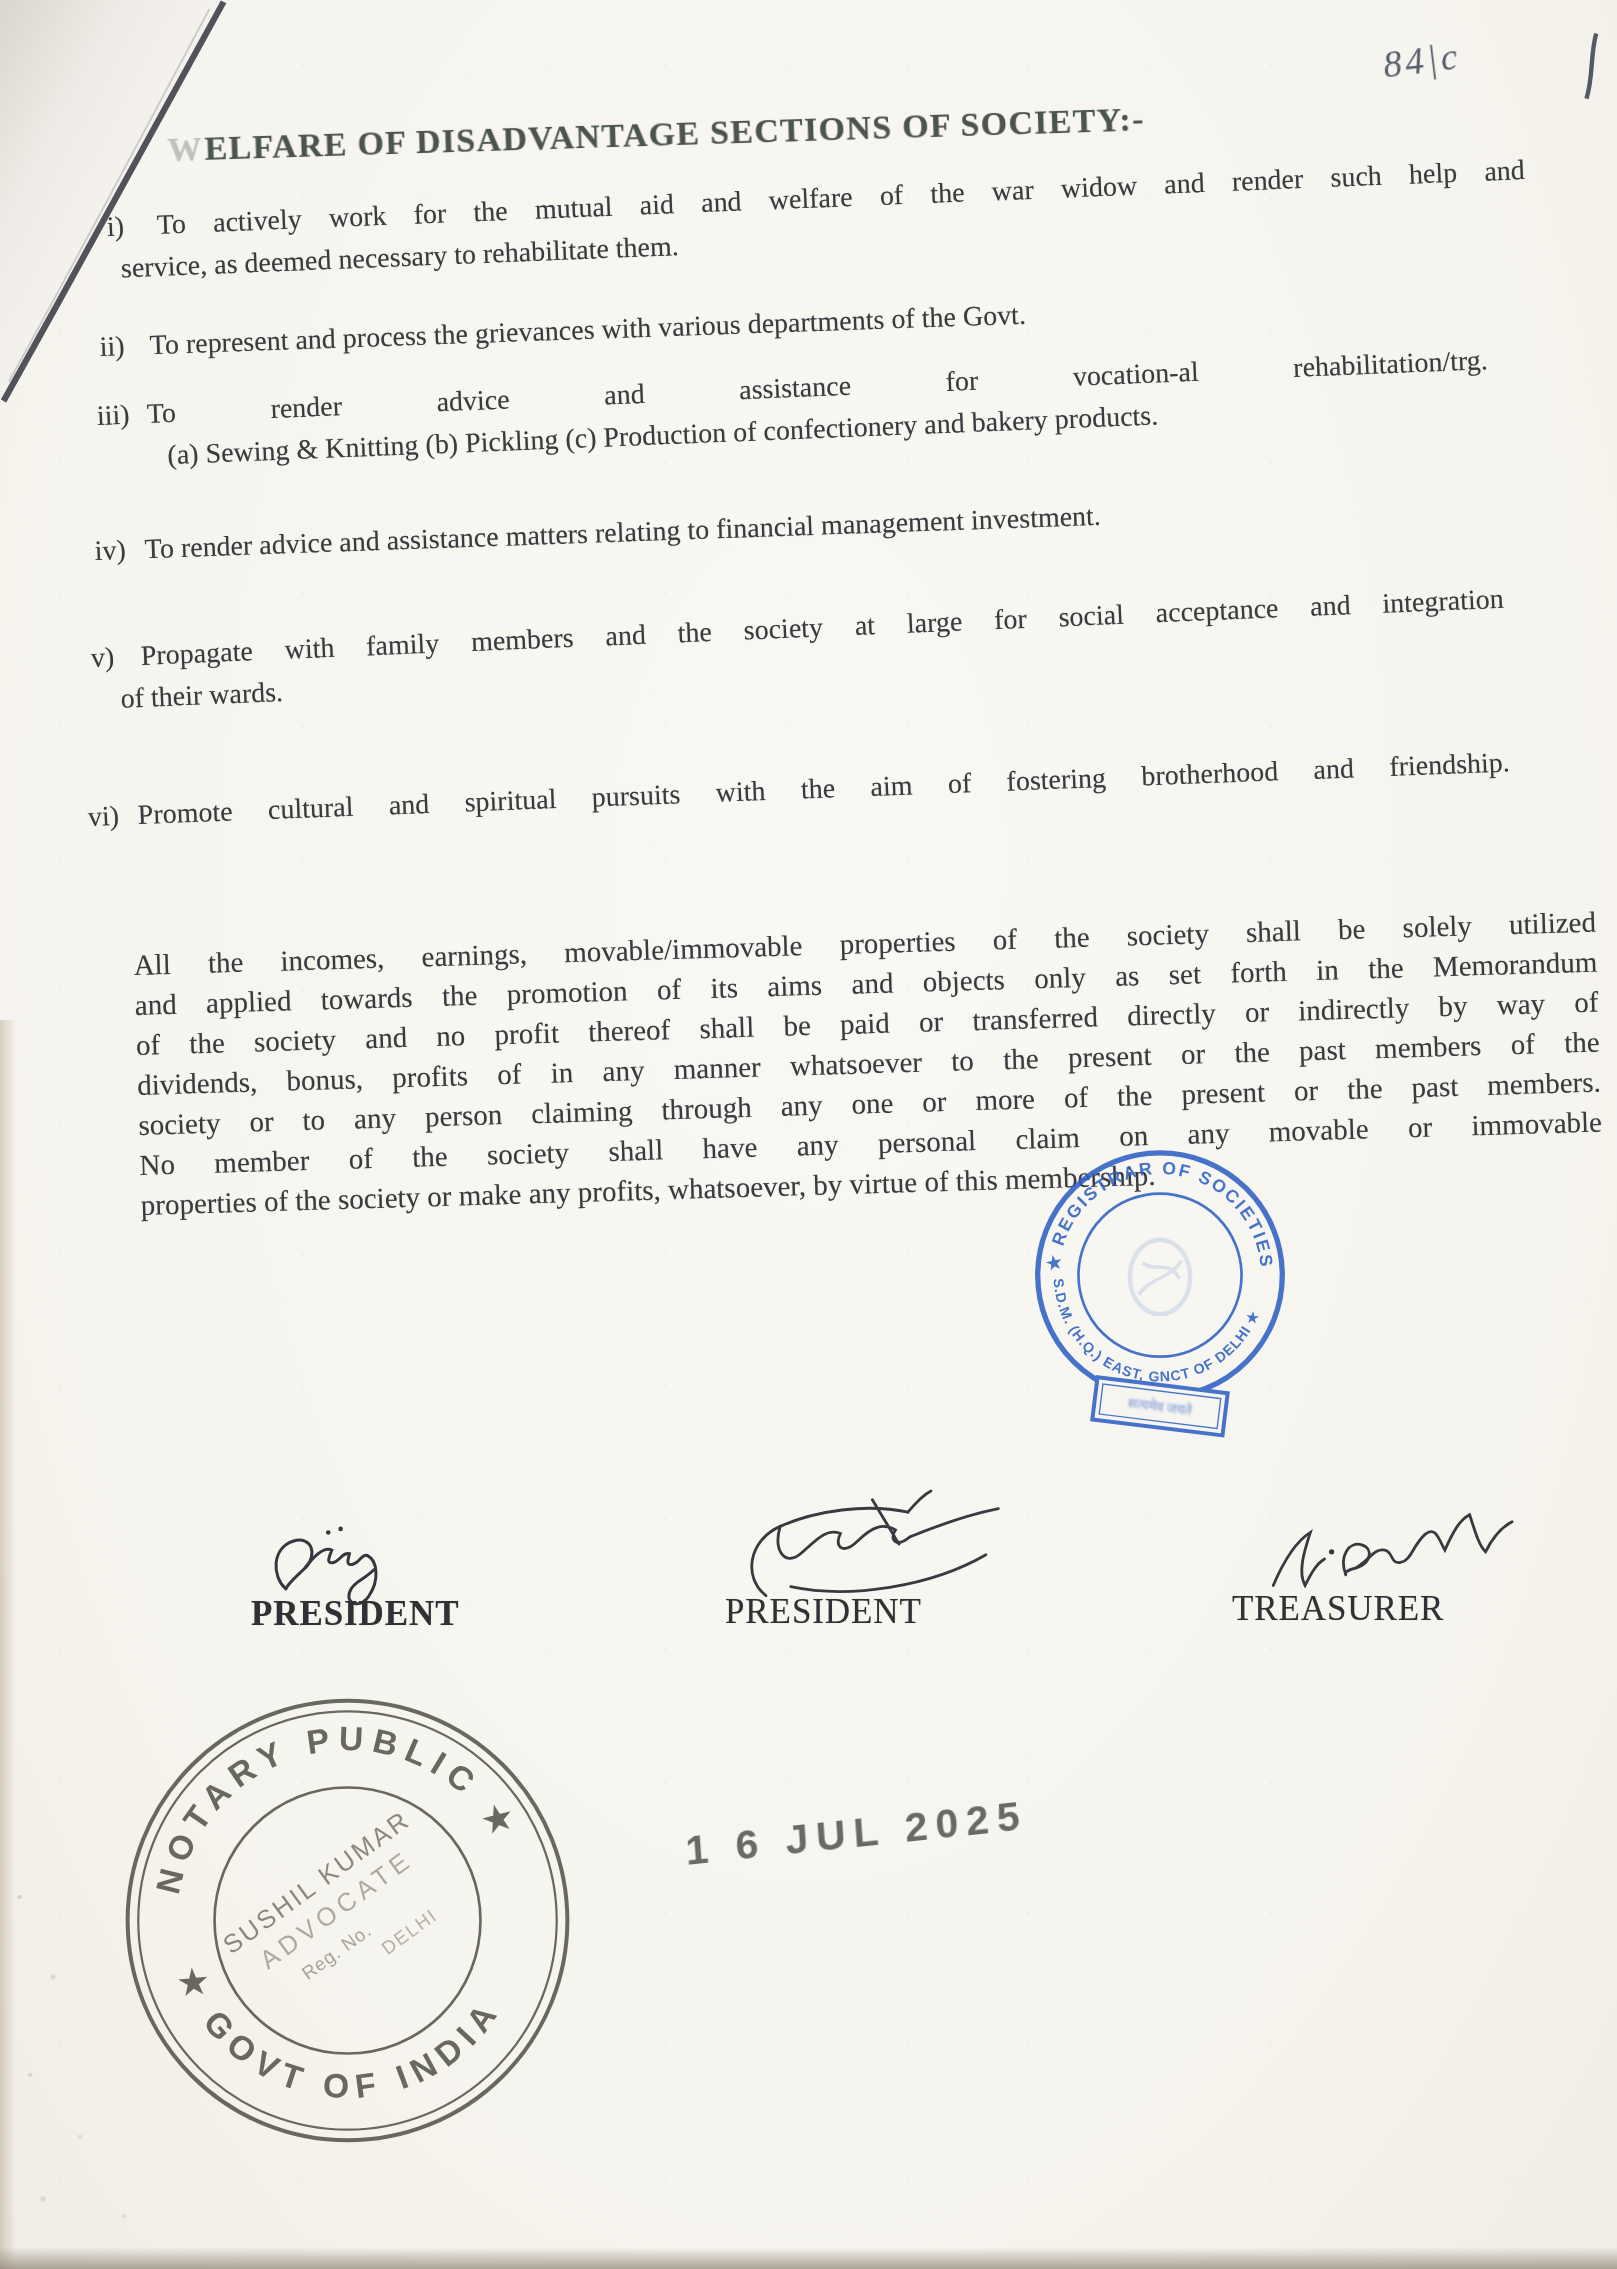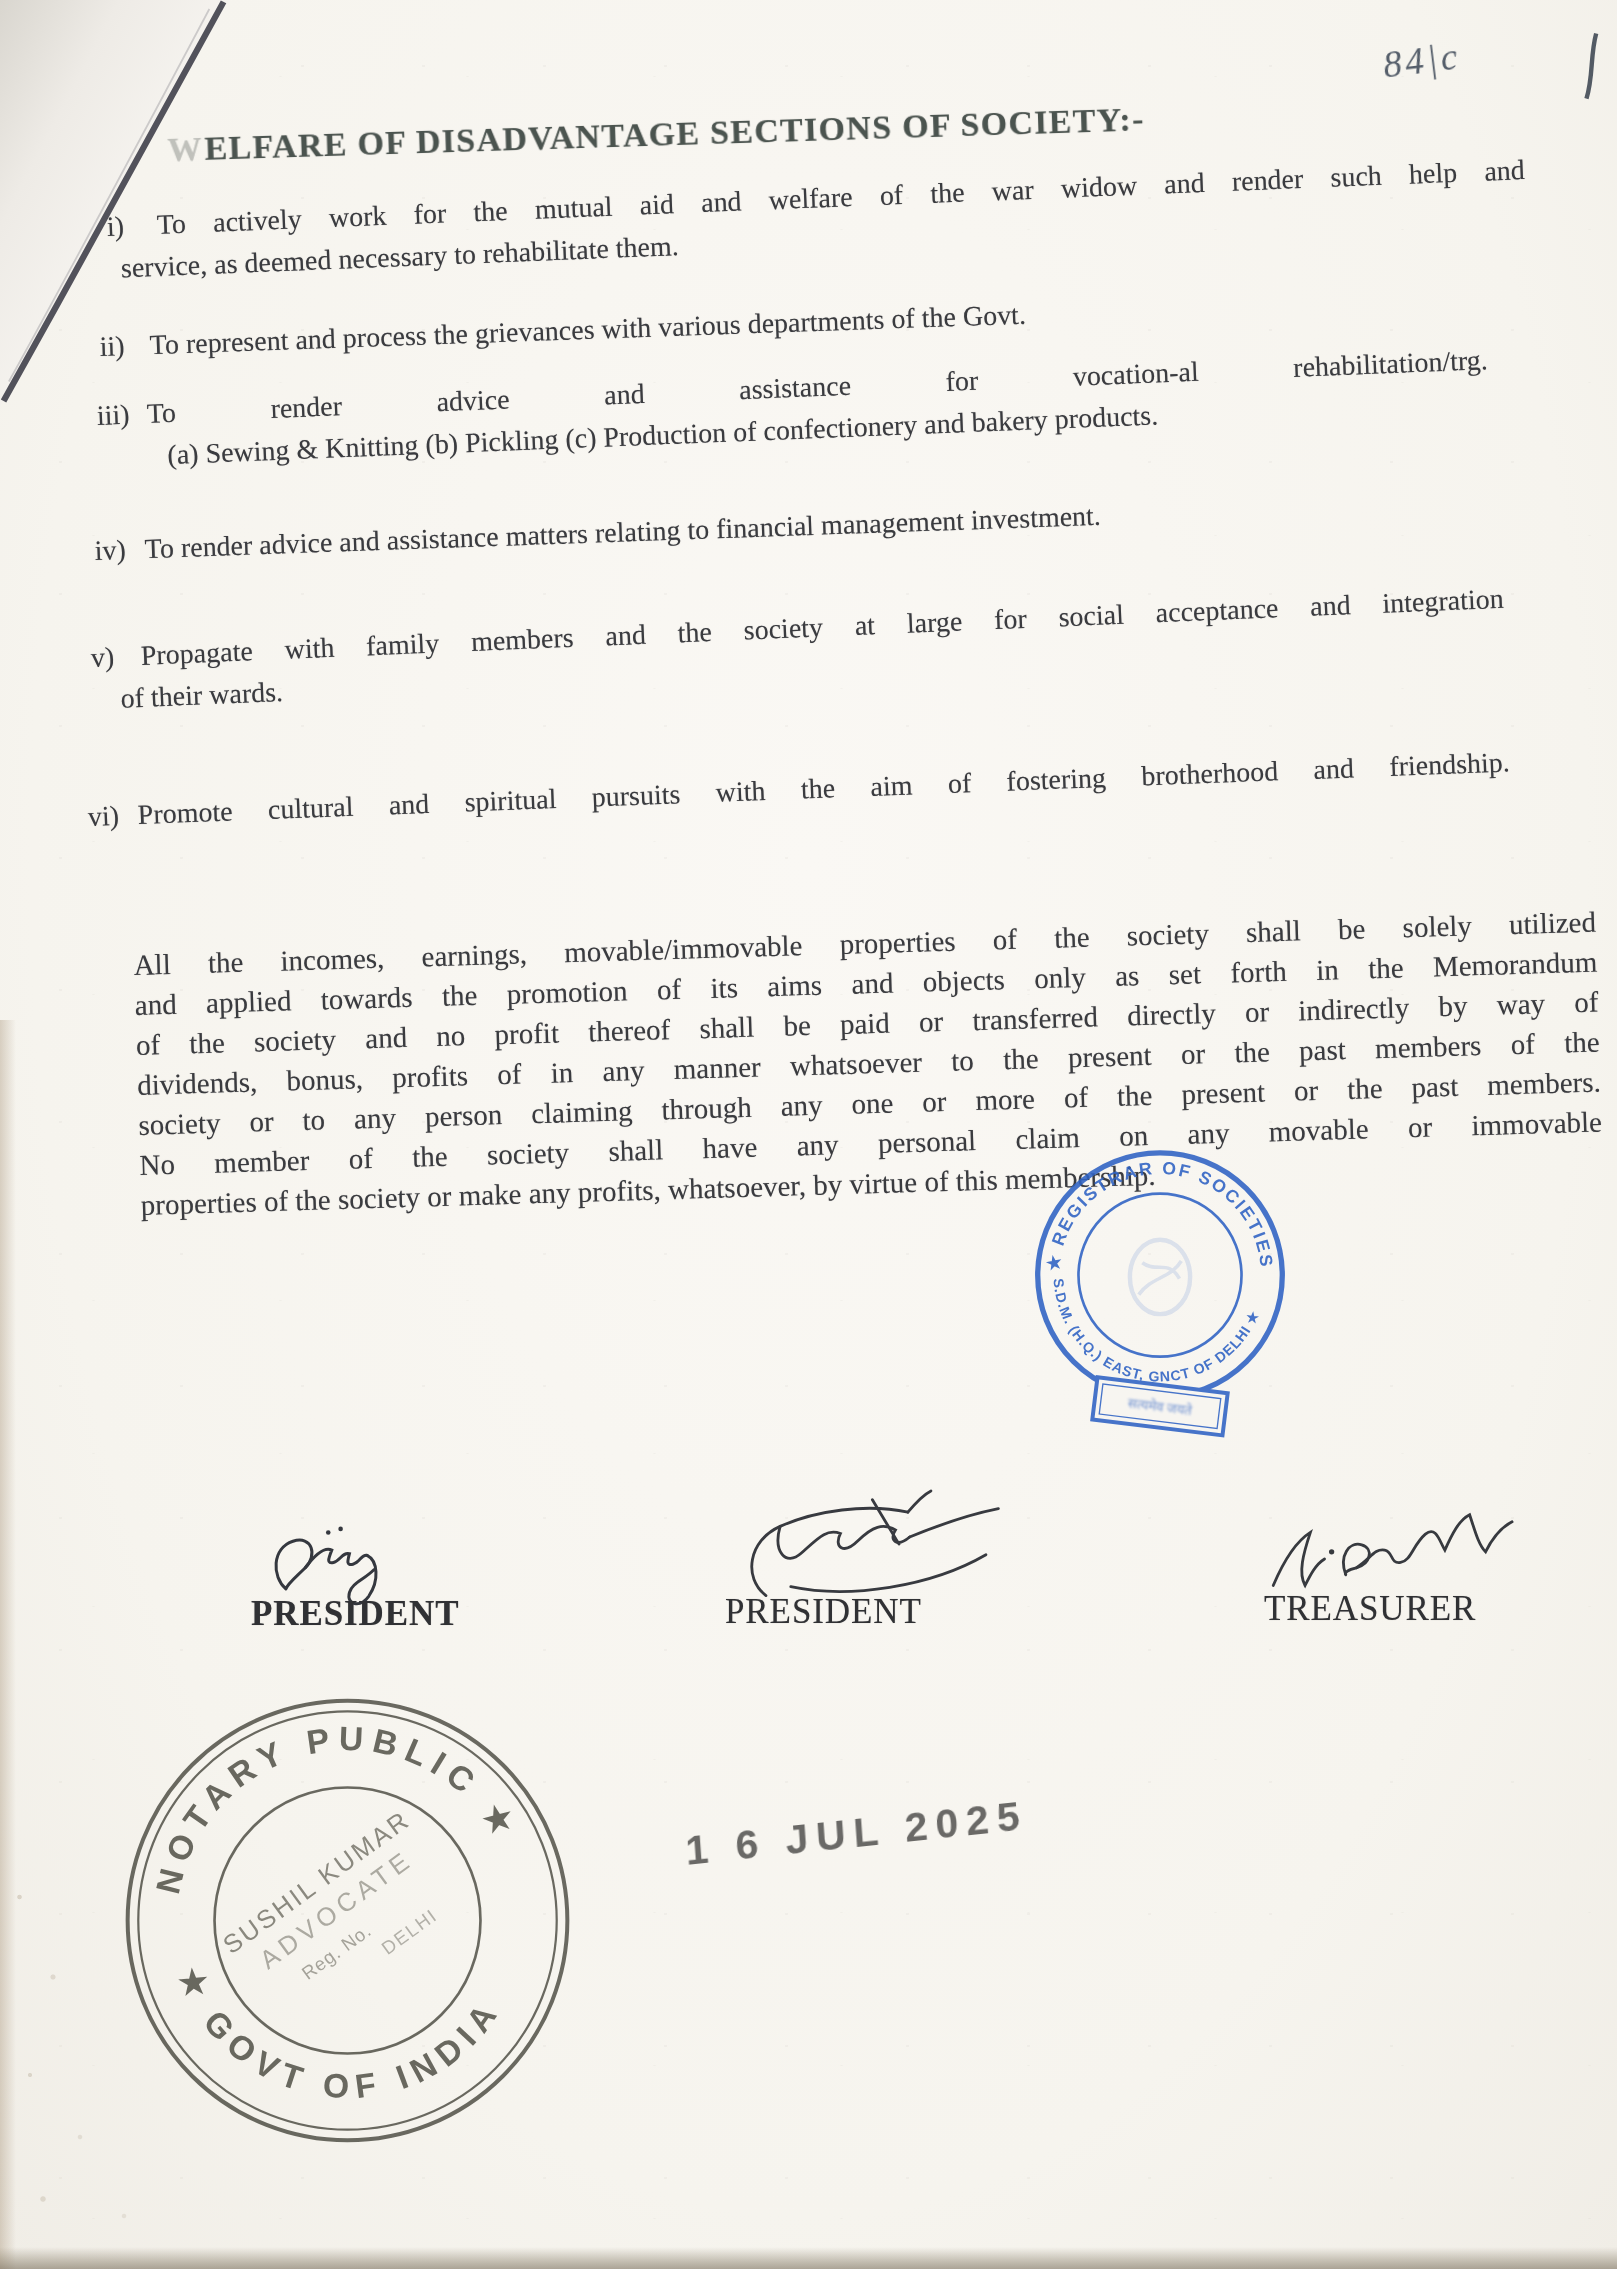--- a/index.html
+++ b/index.html
@@ -172,21 +172,21 @@
   <div class="abs sig-label ink" style="left:725px;top:1592px;">PRESIDENT</div>
 
   <svg class="abs stamp" style="left:1257px;top:1497px;opacity:.9;" width="266" height="115" viewBox="0 0 300 130">
     <g fill="none" stroke="#23262e" stroke-width="3.2" stroke-linecap="round">
       <path d="M18,100 C30,72 44,50 60,40 C52,64 46,86 54,100 C60,88 66,76 76,70"></path>
       <path d="M100,88 C92,66 104,50 118,54 C132,58 128,76 112,80 C102,82 98,86 100,88"></path>
       <path d="M112,80 C128,70 132,58 144,60 C154,62 150,76 162,74 C174,72 176,54 190,42 C202,32 206,50 212,60 C220,42 228,26 240,20 C246,38 250,54 258,62 C266,46 276,34 288,28"></path>
     </g>
     <circle cx="84" cy="62" r="3" fill="#23262e"></circle>
   </svg>
-  <div class="abs sig-label ink" style="left:1232px;top:1589px;margin-left:32px;">TREASURER</div>
+  <div class="abs sig-label ink" style="left:1232px;top:1589px;">TREASURER</div>
 
   <svg class="abs stamp" style="left:117px;top:1690px;opacity:.85;filter:blur(0.3px);" width="461" height="461" viewBox="0 0 520 520">
     <defs>
       <path id="notTop" d="M 68 260 A 192 192 0 0 1 452 260"></path>
       <path id="notBot" d="M 60 260 A 200 200 0 0 0 460 260"></path>
     </defs>
     <circle cx="260" cy="260" r="248" fill="none" stroke="#53534b" stroke-width="4.5"></circle>
     <circle cx="260" cy="260" r="236" fill="none" stroke="#53534b" stroke-width="2.5"></circle>
     <circle cx="260" cy="260" r="150" fill="none" stroke="#53534b" stroke-width="3"></circle>
     <text font-family="Liberation Sans, sans-serif" font-size="38" font-weight="bold" letter-spacing="9" fill="#53534b">

